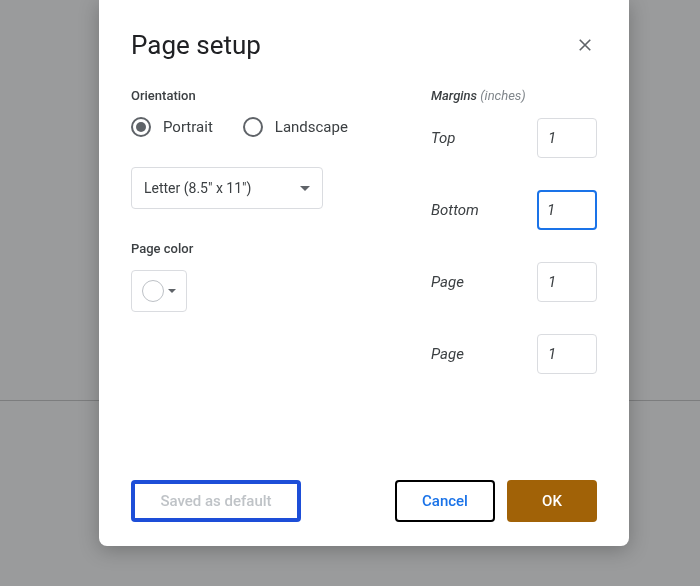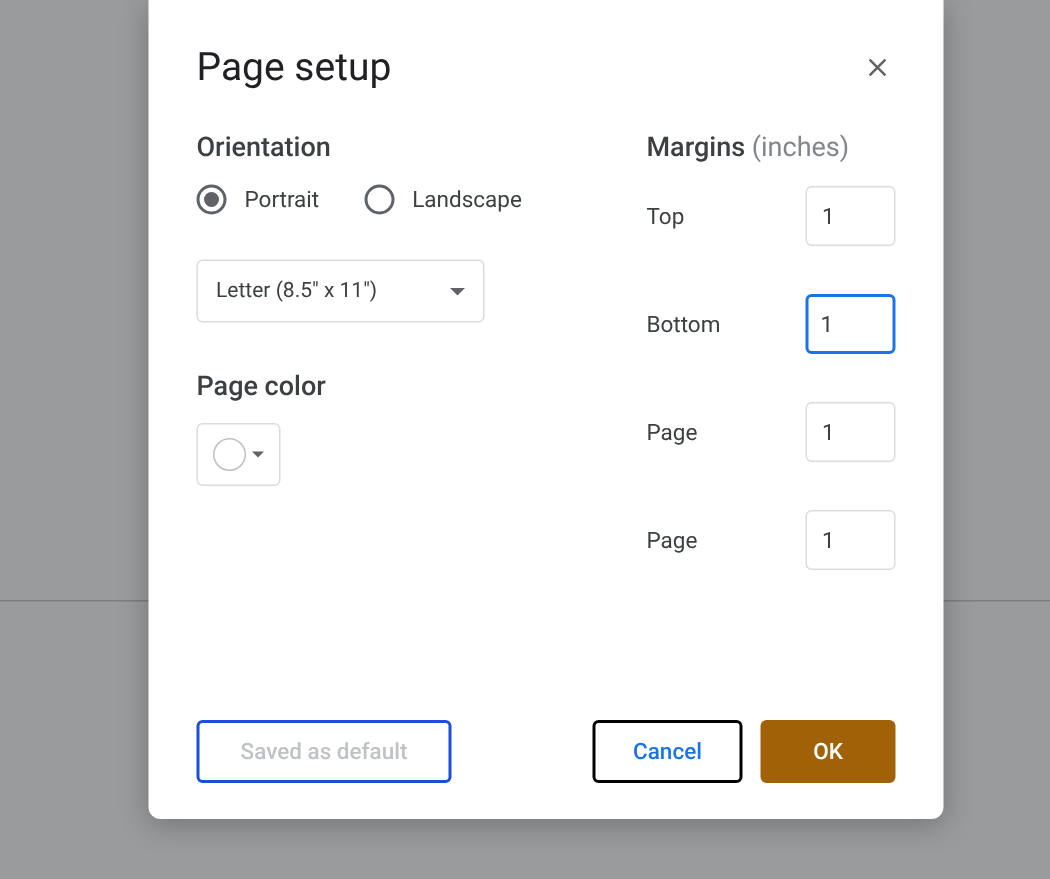--- a/index.html
+++ b/index.html
@@ -64,23 +64,23 @@
     display: flex; align-items: center; justify-content: center;
     cursor: pointer;
     font-size: 22px;
     line-height: 1;
   }
   .columns {
     display: flex;
     flex: 1;
   }
   .col-left { width: 300px; }
-  .col-right { flex: 1; }
+  .col-right { flex: 1; font-style: italic; }
   .section-label {
-    font-size: 18px;
+    font-size: 13px;
     font-weight: 500;
     color: #3c4043;
     margin-bottom: 14px;
   }
   .section-label .hint {
     color: #80868b;
     font-weight: 400;
   }
   .radio-row {
     display: flex;
@@ -186,21 +186,21 @@
   .btn {
     height: 42px;
     border-radius: 4px;
     font-size: 15px;
     font-weight: 500;
     display: flex; align-items: center; justify-content: center;
     cursor: pointer;
     padding: 0 20px;
   }
   .btn-default {
-    border: 2px solid #1d4ed8;
+    border: 4px solid #1d4ed8;
     color: #bfc3c7;
     width: 170px;
     background: #fff;
     cursor: default;
   }
   .btn-cancel {
     border: 2px solid #000000;
     color: #1a73e8;
     width: 100px;
     background: #fff;

